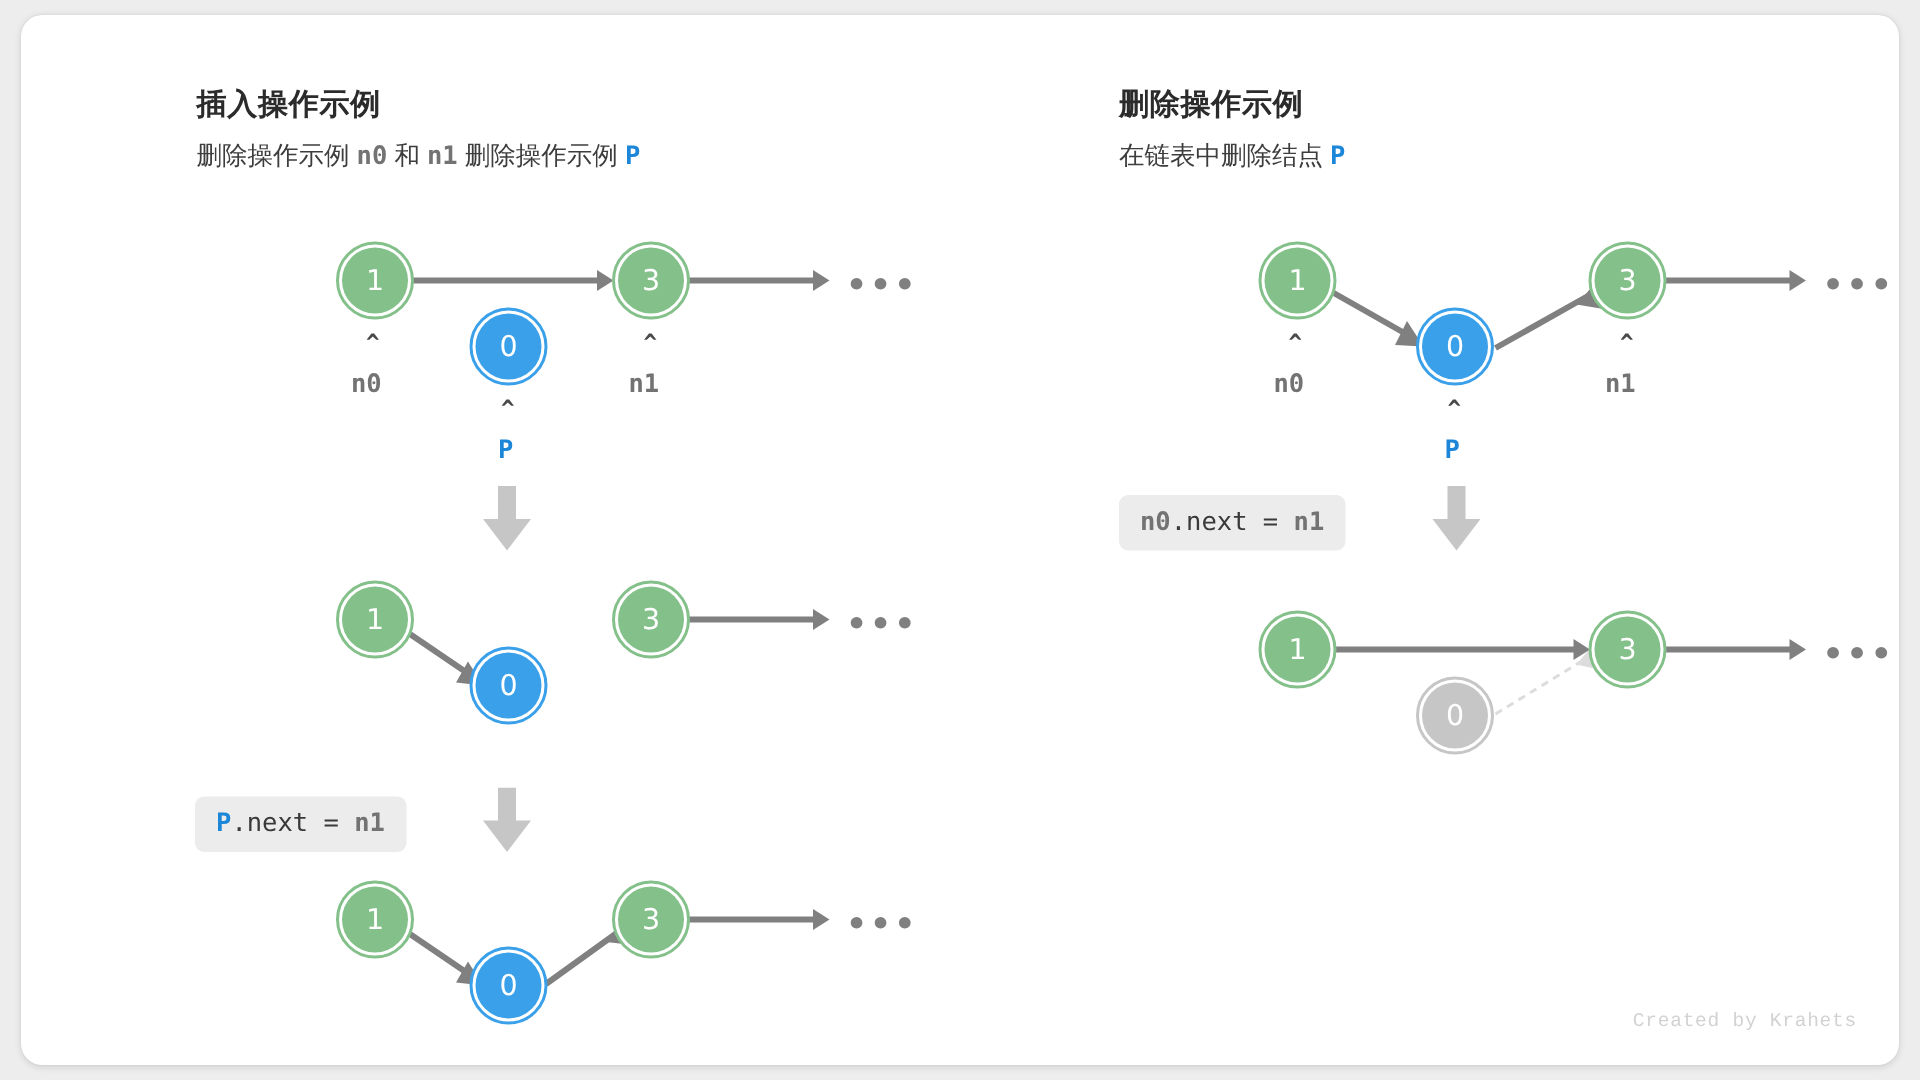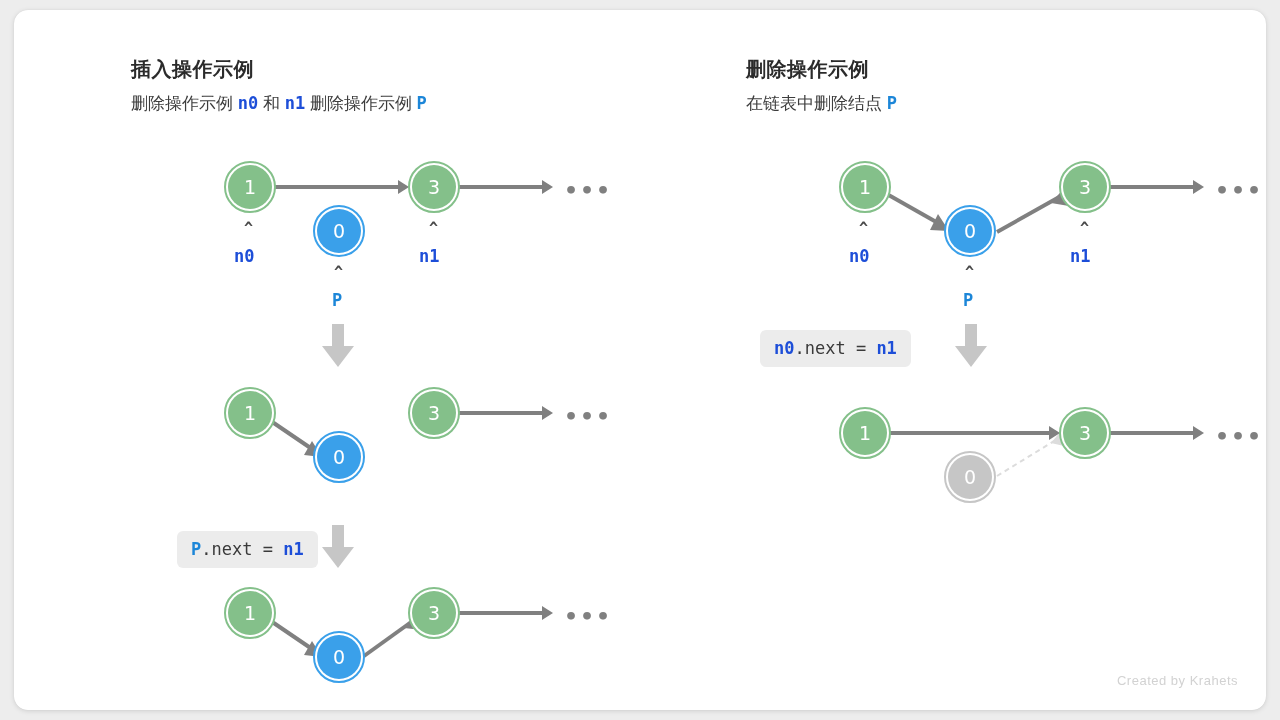--- a/index.html
+++ b/index.html
@@ -24,21 +24,21 @@
   .panel-title{
     position:absolute;
     font-size:20px;font-weight:bold;color:#2b2b2b;
     letter-spacing:.5px;white-space:nowrap;
   }
   .panel-sub{
     position:absolute;
     font-size:17px;color:#3d3d3d;white-space:nowrap;
   }
   .mono{font-family:"DejaVu Sans Mono", monospace;font-weight:bold;}
-  .g{color:#1d4ed8;}
+  .g{color:#737373;}
   .b{color:#1c86d8;}
 
   
   .node{
     position:absolute;width:52px;height:52px;border-radius:50%;
     box-sizing:border-box;
     display:flex;align-items:center;justify-content:center;
     font-family:"DejaVu Sans", sans-serif;
     font-size:19px;color:#ffffff;
     z-index:3;
@@ -84,21 +84,21 @@
     position:absolute;background:#ececec;border-radius:6px;
     padding:8px 14px;
     font-family:"DejaVu Sans Mono", monospace;
     font-size:17px;color:#3a3a3a;white-space:nowrap;
     line-height:1.25;
   }
   .stepdown{position:absolute;width:34px;height:44px;}
 
   #credit{
     position:absolute;right:28px;bottom:22px;
-    font-family:Liberation Sans, sans-serif;
+    font-family:Liberation Mono, monospace;
     font-size:13px;color:#d2d2d2;letter-spacing:.5px;white-space:nowrap;
   }
 </style>
 </head>
 <body>
 
 <div id="card">
 
   <div class="panel" id="panel-insert">
 
@@ -148,21 +148,21 @@
       <svg class="diag" style="left:246px;top:403px;width:70px;height:50px;" viewBox="0 0 70 50">
         <line x1="2" y1="2" x2="52" y2="36" stroke="#808080" stroke-width="4"></line>
         <polygon points="52,28 62,44 44,42" fill="#808080"></polygon>
       </svg>
 
       <div class="edge" style="left:444px;top:401px;width:86px;"></div>
       <div class="arrowhead" style="left:528px;top:396px;"></div>
       <div class="dots" style="left:550px;top:396px;">•••</div>
     </div>
 
-    <div class="codechip" style="left:116px;top:521px;margin-left:47px;"><span class="mono b">P</span><span>.next = </span><span class="mono g">n1</span></div>
+    <div class="codechip" style="left:116px;top:521px;"><span class="mono b">P</span><span>.next = </span><span class="mono g">n1</span></div>
     <svg class="stepdown" style="left:307px;top:515px;" viewBox="0 0 34 44">
       <polygon points="11,0 23,0 23,22 33,22 17,43 1,22 11,22" fill="#c6c6c6"></polygon>
     </svg>
 
     <div>
       <div class="node green" style="left:210px;top:577px;">
         <span class="inner">1</span>
       </div>
       <div class="node blue" style="left:299px;top:621px;">
         <span class="inner">0</span>
@@ -216,21 +216,21 @@
       <div class="dots" style="left:549px;top:170px;">•••</div>
 
       <div class="caret" style="left:193px;top:211px;">^</div>
       <div class="ptr g" style="left:183px;top:238px;">n0</div>
       <div class="caret" style="left:414px;top:211px;">^</div>
       <div class="ptr g" style="left:404px;top:238px;">n1</div>
       <div class="caret" style="left:299px;top:255px;">^</div>
       <div class="ptr b" style="left:297px;top:282px;">P</div>
     </div>
 
-    <div class="codechip" style="left:80px;top:320px;margin-left:14px;"><span class="mono g">n0</span><span>.next = </span><span class="mono g">n1</span></div>
+    <div class="codechip" style="left:80px;top:320px;"><span class="mono g">n0</span><span>.next = </span><span class="mono g">n1</span></div>
     <svg class="stepdown" style="left:288px;top:314px;" viewBox="0 0 34 44">
       <polygon points="11,0 23,0 23,22 33,22 17,43 1,22 11,22" fill="#c6c6c6"></polygon>
     </svg>
 
     <div>
       <div class="node green" style="left:173px;top:397px;">
         <span class="inner">1</span>
       </div>
       <div class="node gray" style="left:278px;top:441px;">
         <span class="inner">0</span>

